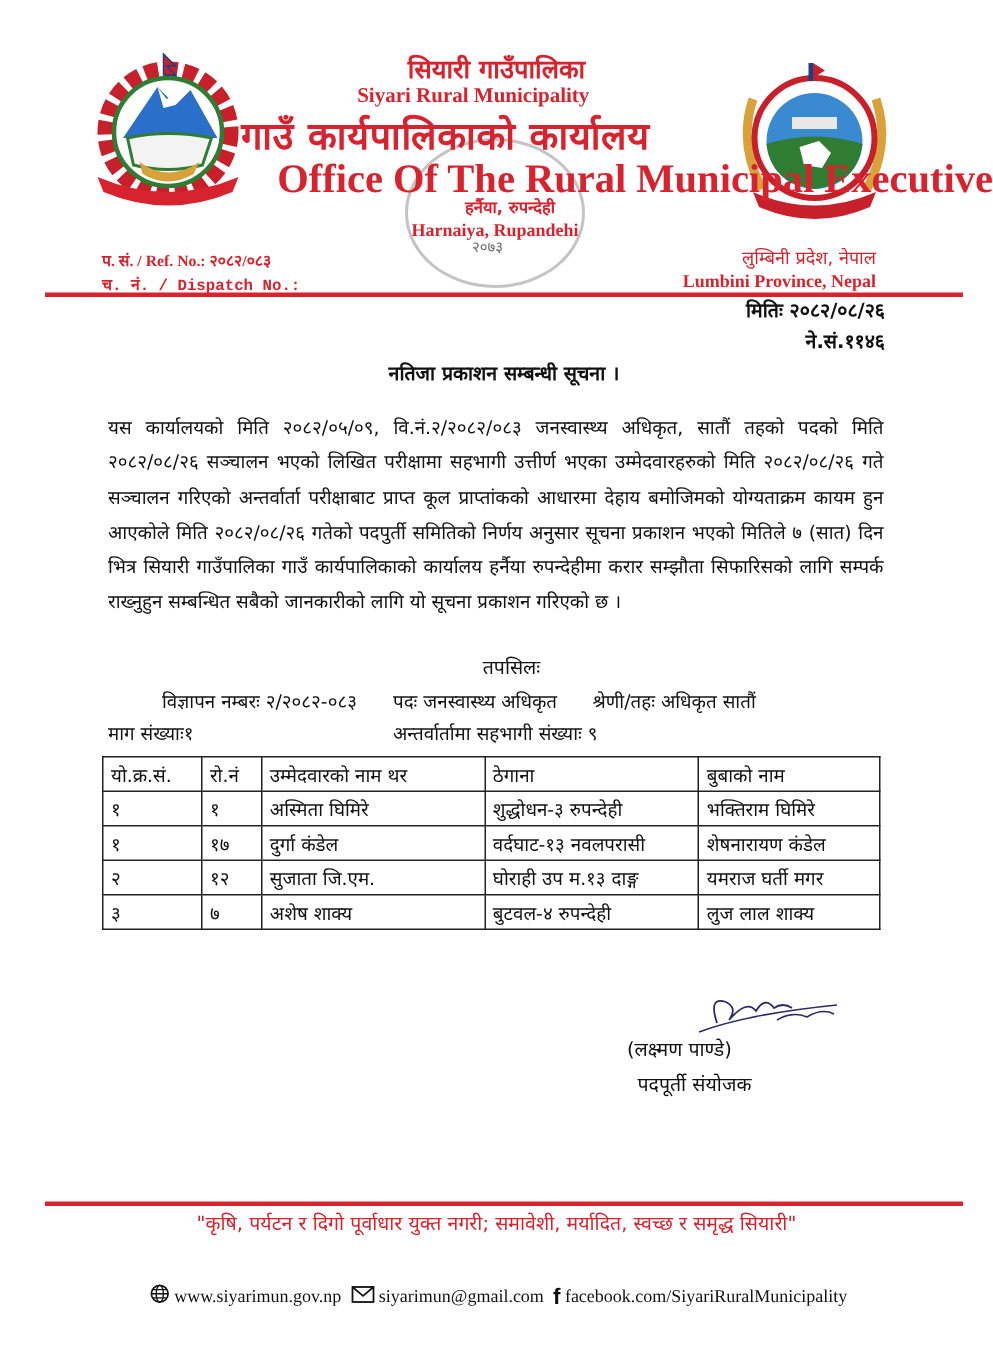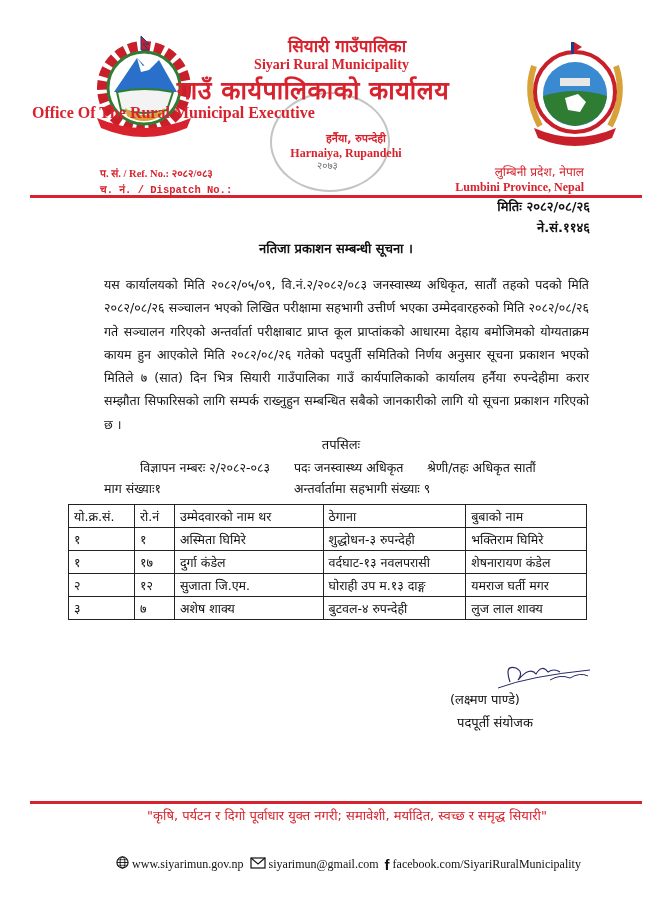--- a/index.html
+++ b/index.html
@@ -1,26 +1,26 @@
 <!DOCTYPE html>
 <html><head>
 <meta charset="utf-8">
 <style>
   * { box-sizing: border-box; margin: 0; padding: 0; }
   html, body { width: 662px; height: 910px; background: #ffffff; overflow: hidden; }
   body { position: relative; font-family: "DejaVu Serif", "Liberation Serif", serif; color: #111; }
-  .abs { position: absolute; padding-left: 32px; }
+  .abs { position: absolute; }
   .hdr-np1 { left: 0; width: 662px; top: 34px; text-align: center; font-size: 17px; font-weight: bold; color: #d8232e; font-family: "DejaVu Sans", sans-serif; }
   .hdr-en1 { left: 0; width: 631px; top: 57px; text-align: center; font-size: 14px; font-weight: bold; color: #d8232e; font-family: "Liberation Serif", serif; }
   .hdr-np2 { left: 0; width: 594px; top: 72px; text-align: center; font-size: 25px; font-weight: bold; color: #d8232e; font-family: "DejaVu Sans", sans-serif; letter-spacing: 0.5px; }
-  .hdr-en2 { left: 0; width: 662px; top: 104px; text-align: left; font-size: 16px; font-weight: bold; color: #d8232e; font-family: "Liberation Serif", serif; }
+  .hdr-en2 { left: 0; width: 662px; top: 104px; text-align: right; font-size: 27px; font-weight: bold; color: #d8232e; font-family: "Liberation Serif", serif; }
   .hdr-np3 { left: 270px; width: 140px; top: 130px; text-align: center; font-size: 11px; font-weight: bold; color: #d8232e; font-family: "DejaVu Sans", sans-serif; }
   .hdr-en3 { left: 250px; width: 160px; top: 146px; text-align: center; font-size: 12px; font-weight: bold; color: #d8232e; font-family: "Liberation Serif", serif; }
   .stamp { left: 270px; top: 92px; width: 120px; height: 100px; border: 2px solid rgba(70,70,70,0.45); border-radius: 50%; opacity: 0.7; }
-  .stamp-text { left: 285px; top: 160px; width: 80px; text-align: left; font-size: 10px; color: #555; font-family: "DejaVu Sans", sans-serif; line-height: 12px; opacity: 0.85; }
+  .stamp-text { left: 285px; top: 160px; width: 80px; text-align: center; font-size: 10px; color: #555; font-family: "DejaVu Sans", sans-serif; line-height: 12px; opacity: 0.85; }
   .ref { left: 68px; top: 166px; font-size: 10.5px; font-weight: bold; color: #d8232e; font-family: "Liberation Serif", serif; }
   .dispatch { left: 68px; top: 182px; font-size: 10.5px; font-weight: bold; color: #d8232e; font-family: Liberation Mono, monospace; }
   .prov-np { right: 78px; top: 163px; font-size: 12px; color: #d8232e; font-family: "DejaVu Sans", sans-serif; }
   .prov-en { right: 78px; top: 180px; font-size: 12px; font-weight: bold; color: #d8232e; font-family: "Liberation Serif", serif; }
   .rule-top { left: 30px; top: 195px; width: 612px; height: 3px; background: #d8232e; }
   .date { right: 72px; top: 197px; font-size: 13px; font-weight: bold; font-family: "DejaVu Sans", sans-serif; }
   .regno { right: 72px; top: 218px; font-size: 13px; font-weight: bold; font-family: "DejaVu Sans", sans-serif; }
   .subject { left: 0; width: 662px; top: 239px; text-align: center; font-size: 13px; font-weight: bold; font-family: "DejaVu Sans", sans-serif; padding-left: 10px; }
   .body-text { left: 72px; top: 273px; width: 517px; font-size: 12.5px; line-height: 23.3px; text-align: justify; font-family: "DejaVu Sans", sans-serif; }
   .tapsil { left: 0; width: 662px; top: 435px; text-align: center; font-size: 13px; font-family: "DejaVu Sans", sans-serif; padding-left: 20px; }

